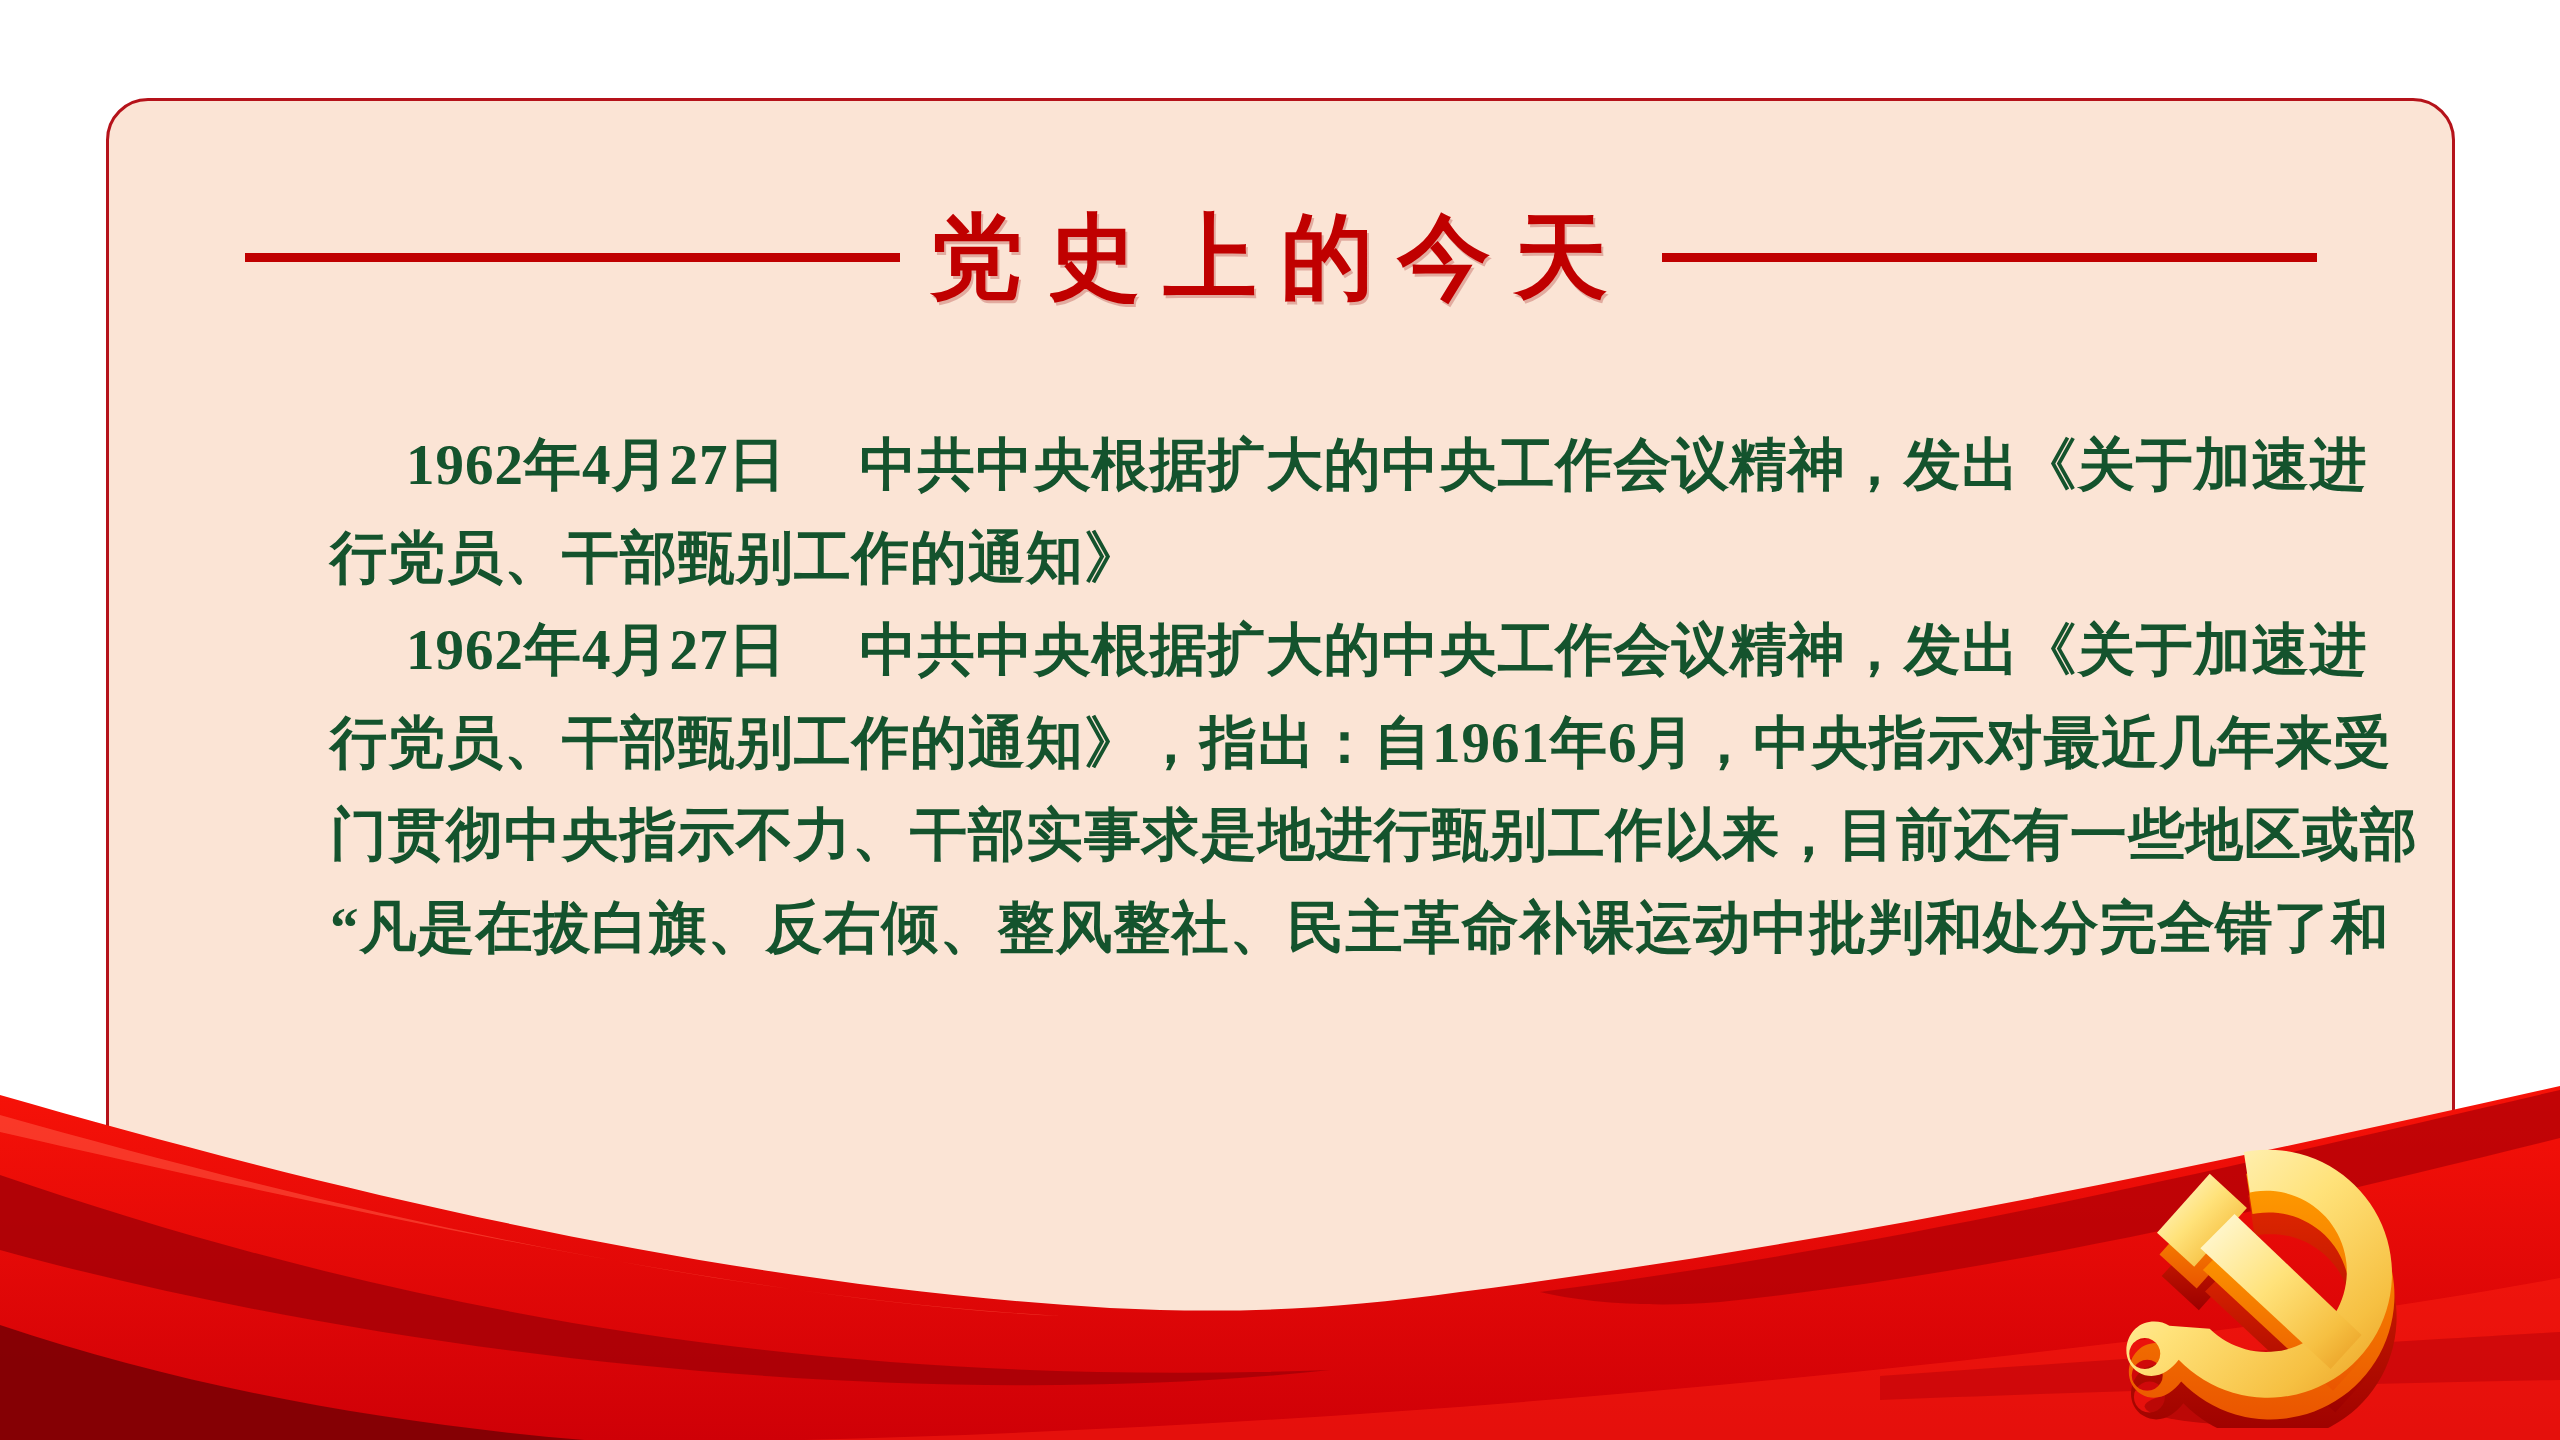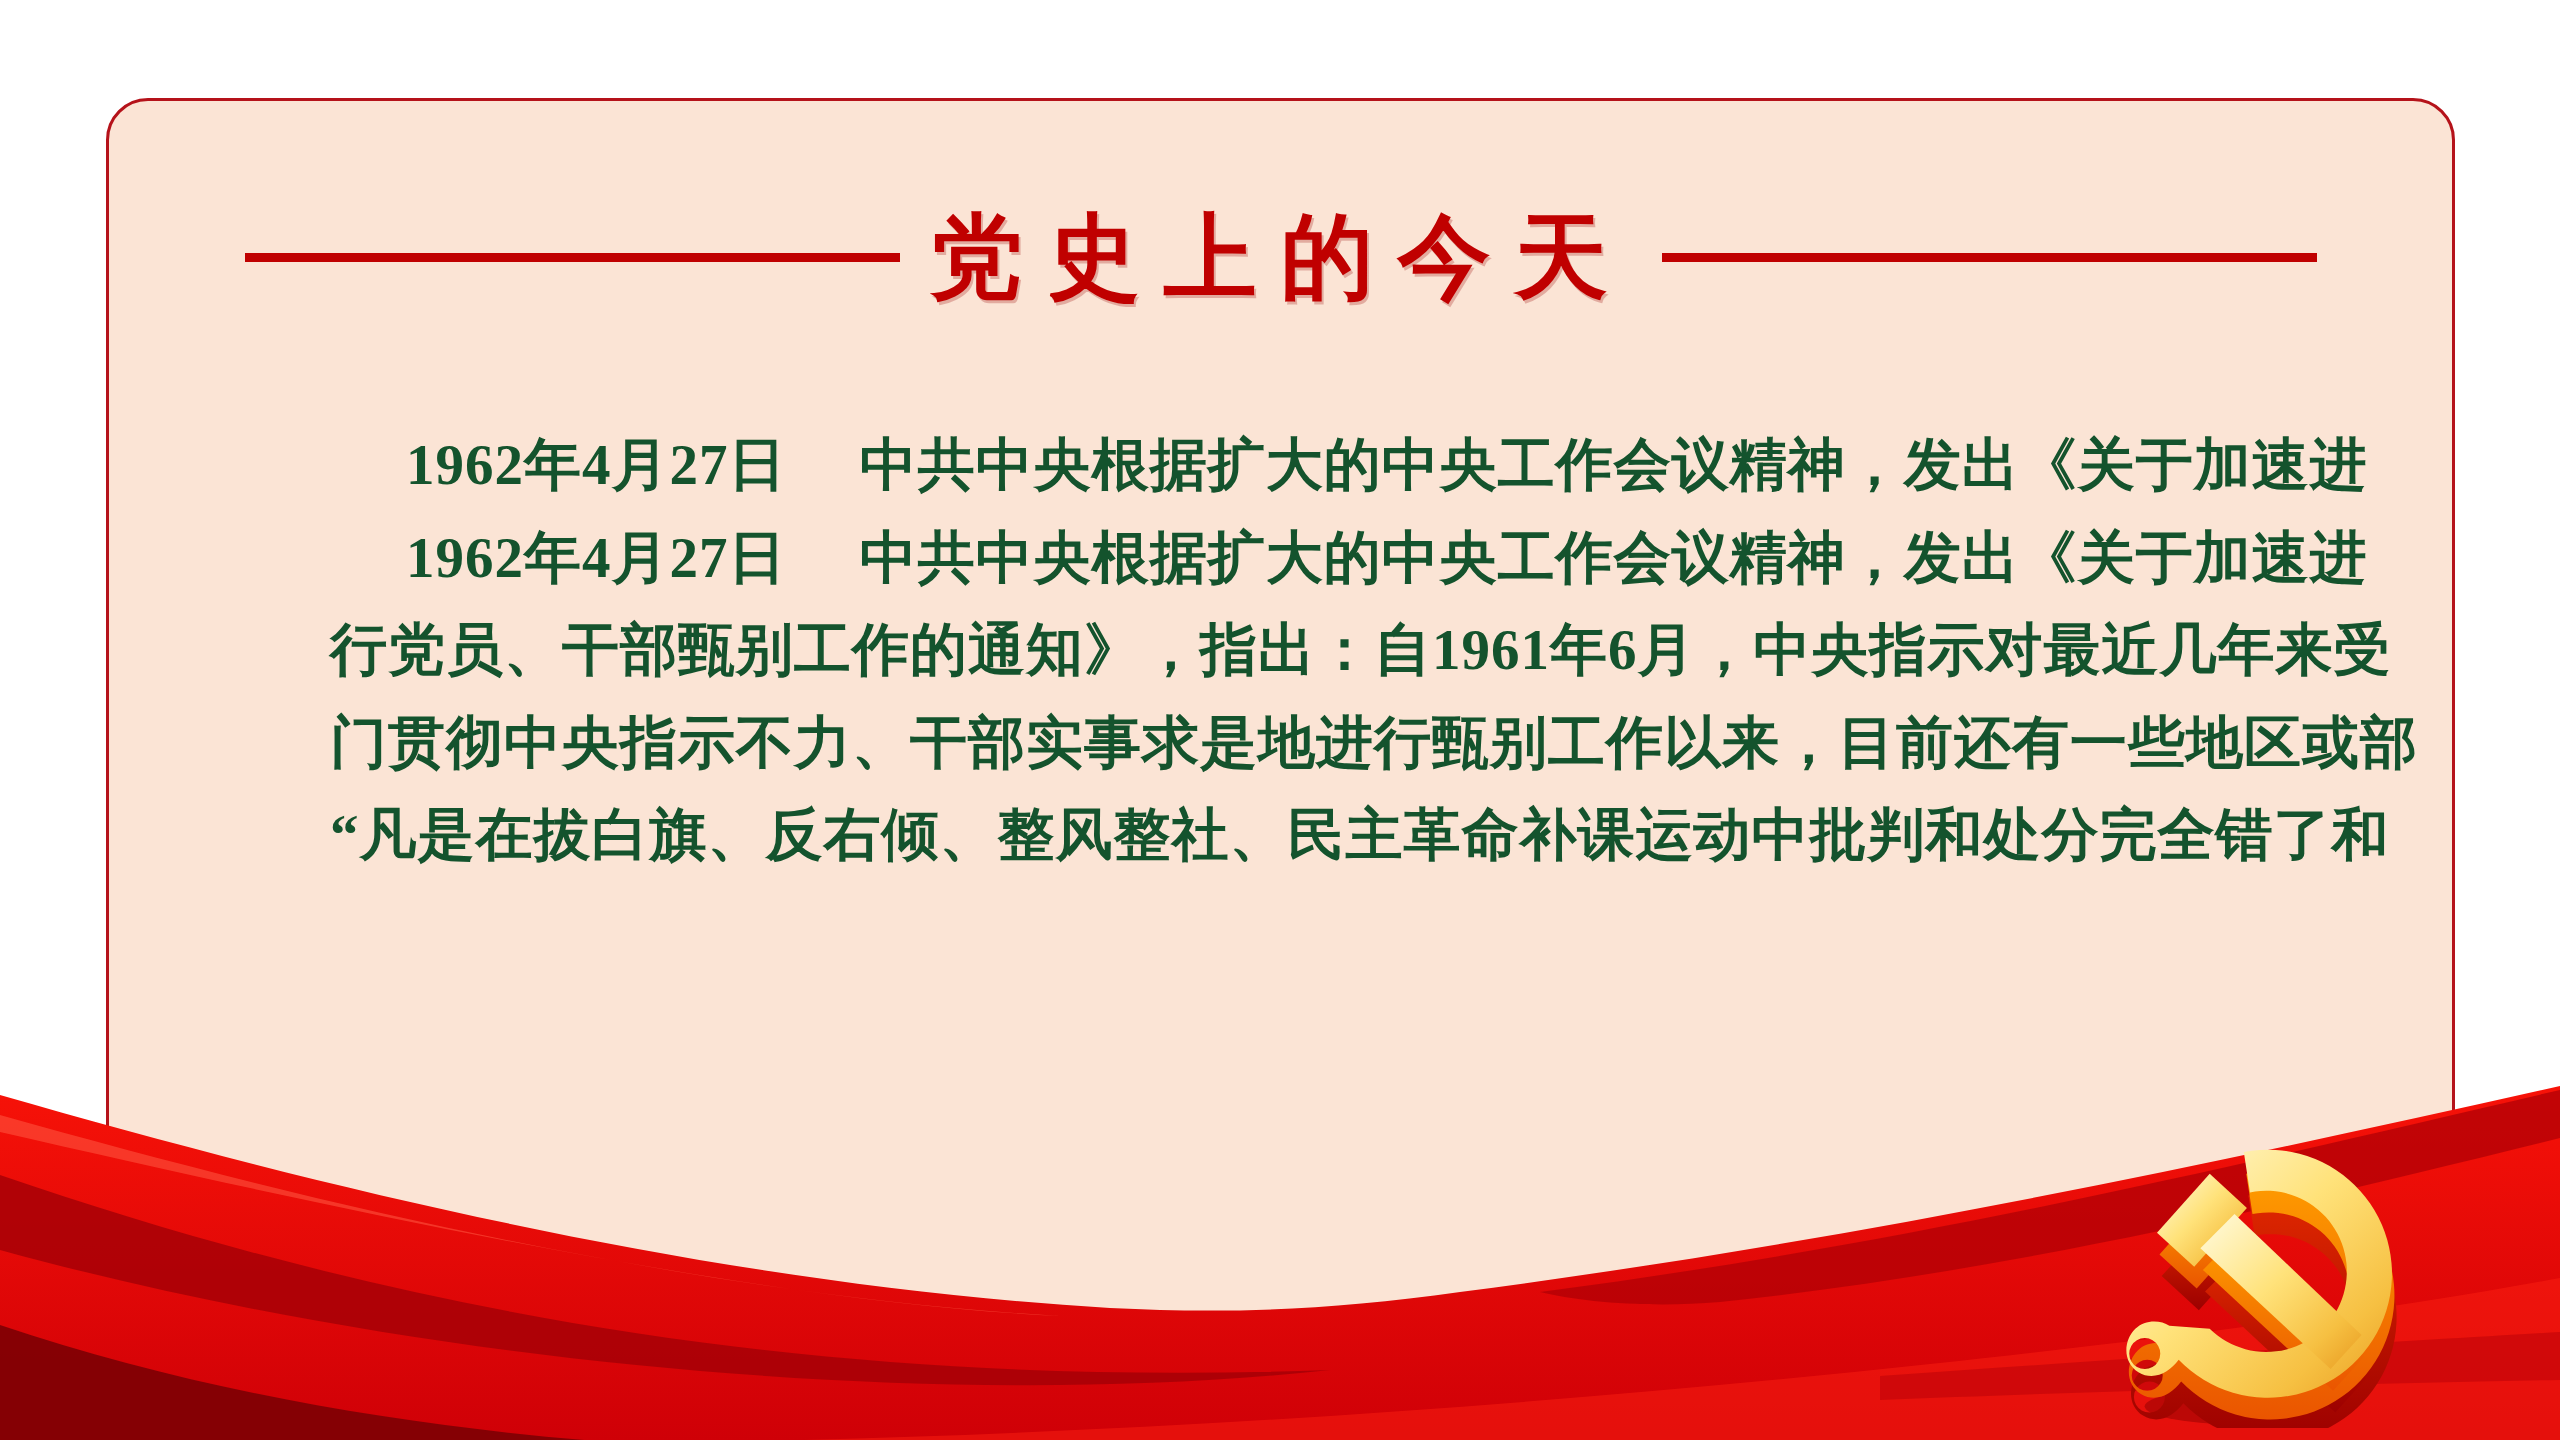--- a/index.html
+++ b/index.html
@@ -50,20 +50,21 @@
 <div class="card"></div>
 
 <div class="title-row">
   <div class="title-rule"></div>
   <div class="title-text">党史上的今天</div>
   <div class="title-rule"></div>
 </div>
 
 <div class="body-text">
   <div class="line indent">1962年4月27日　 中共中央根据扩大的中央工作会议精神，发出《关于加速进</div>
+  <div class="line">行党员、干部甄别工作的通知》</div>
   <div class="line indent">1962年4月27日　 中共中央根据扩大的中央工作会议精神，发出《关于加速进</div>
   <div class="line">行党员、干部甄别工作的通知》，指出：自1961年6月，中央指示对最近几年来受</div>
   <div class="line">门贯彻中央指示不力、干部实事求是地进行甄别工作以来，目前还有一些地区或部</div>
   <div class="line">“凡是在拔白旗、反右倾、整风整社、民主革命补课运动中批判和处分完全错了和</div>
 </div>
 
 <svg class="ribbon" viewBox="0 0 2560 400" preserveAspectRatio="none" aria-hidden="true">
   <defs>
     <linearGradient id="rgMain" x1="0" y1="0" x2="0" y2="1">
       <stop offset="0" stop-color="#f71208"></stop>

